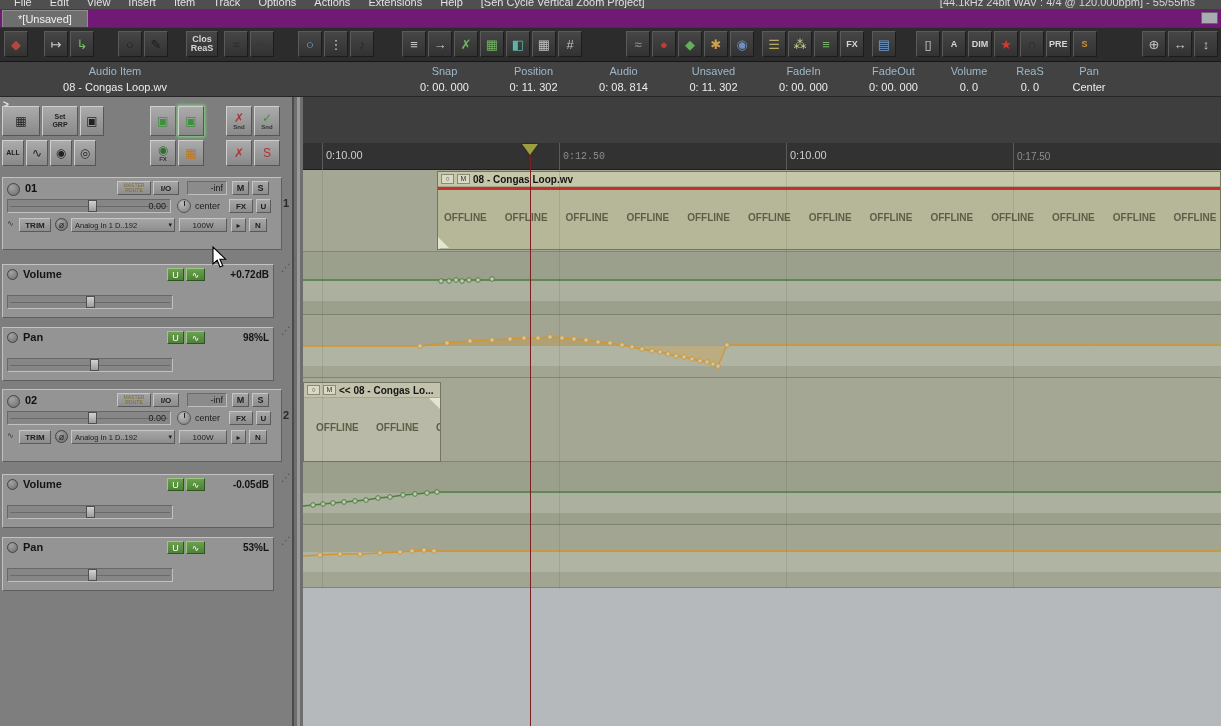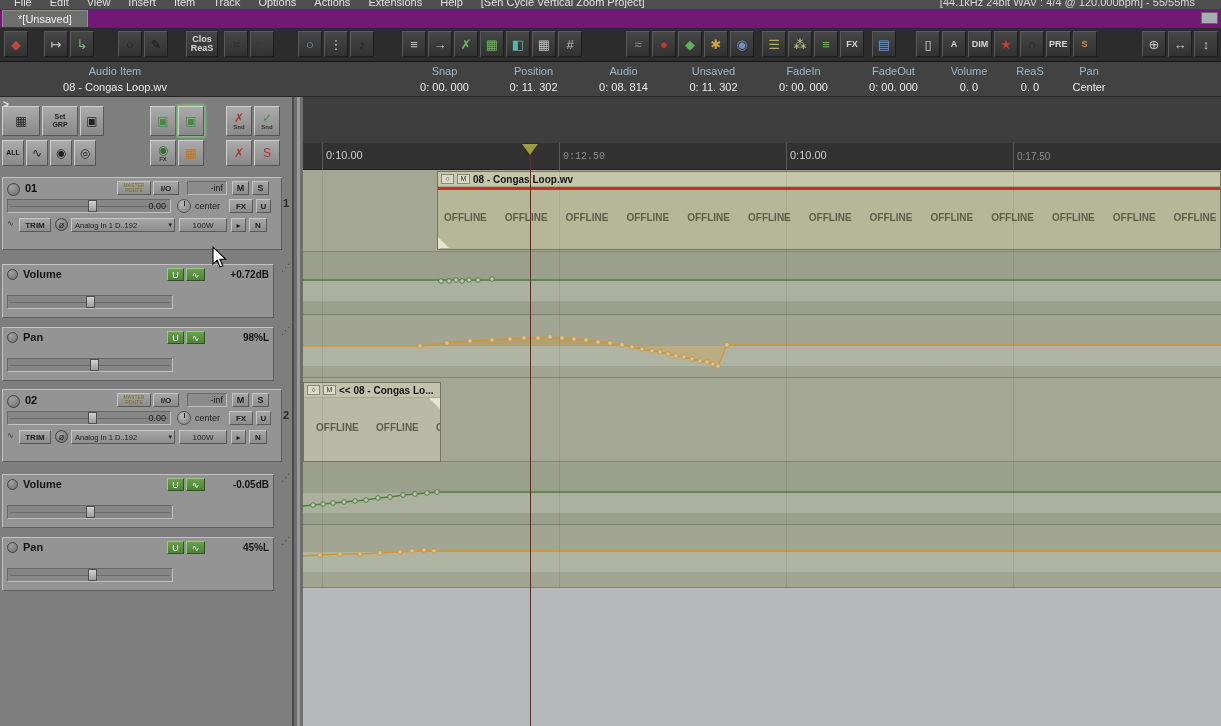--- a/index.html
+++ b/index.html
@@ -337,21 +337,21 @@
         <div class="handle" style="left:78px;"></div>
       </div>
     </div>
     <div class="grip" style="left:281px;top:375px;">⋰</div>
 
     <div class="panel" style="left:2px;top:440px;width:272px;height:54px;">
       <div class="circ" style="left:4px;top:4px;width:11px;height:11px;"></div>
       <div class="abs" style="left:20px;top:3px;font-size:11px;font-weight:bold;color:#141414;">Pan</div>
       <div class="btn green" style="left:164px;top:3px;width:17px;height:13px;font-size:9px;">U</div>
       <div class="btn green" style="left:183px;top:3px;width:19px;height:13px;font-size:9px;">∿</div>
-      <div class="abs" style="left:204px;top:4px;width:62px;text-align:right;font-size:10px;font-weight:bold;color:#141414;">45%L</div>
+      <div class="abs" style="left:204px;top:4px;width:62px;text-align:right;font-size:10px;font-weight:bold;color:#141414;">53%L</div>
       <div class="fader" style="left:4px;top:30px;width:166px;height:14px;">
         <div class="track-line"></div>
         <div class="handle" style="left:80px;"></div>
       </div>
     </div>
     <div class="grip" style="left:281px;top:438px;">⋰</div>
   <div class="mini-row" style="left: 2px; top: 9px; height: 30px;">
         <div class="mbtn" style="width: 38px;">
           <span class="g" style="color: rgb(34, 34, 34);">▦</span>
         </div>

